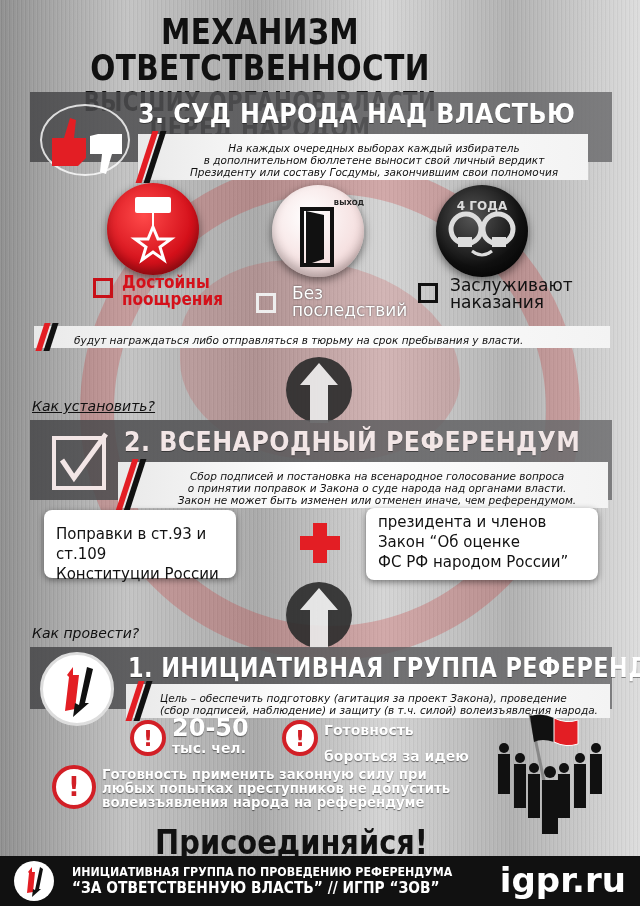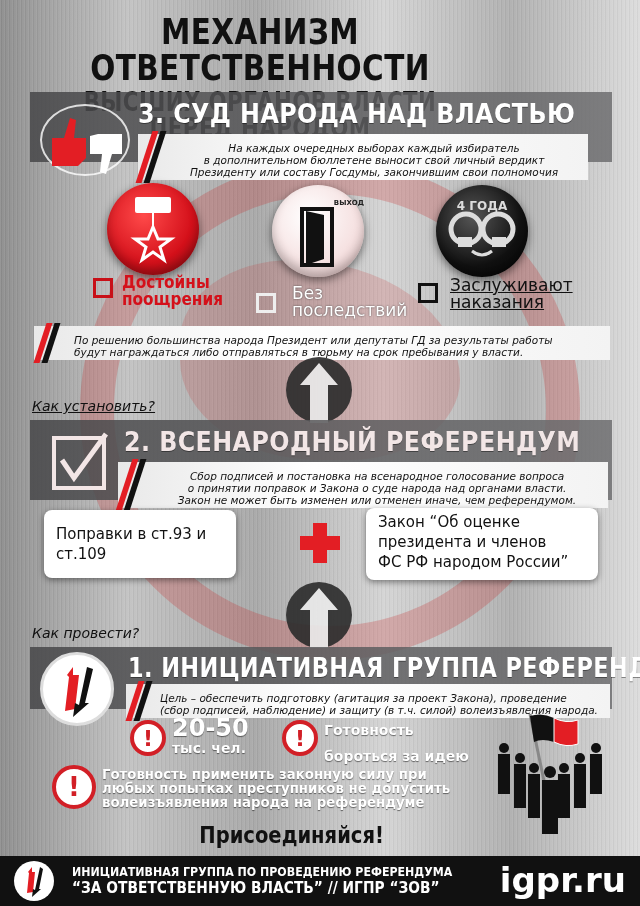--- a/index.html
+++ b/index.html
@@ -81,21 +81,21 @@
   .bang {
     position: absolute; border-radius: 50%; background: #fff;
     border: 4px solid #d21f26; display: flex; align-items: center; justify-content: center;
     color: #d21f26; font-weight: bold;
   }
 
   .req-text { position: absolute; color: #fff; font-weight: bold; line-height: 1; text-shadow: 0 1px 1px rgba(0,0,0,0.5); }
 
   .join {
     position: absolute; left: 0; top: 822px; width: 584px; text-align: center;
-    font-weight: bold; font-size: 23px; color: #111;
+    font-weight: bold; font-size: 34px; color: #111;
   }
   .join span { display: inline-block; transform: scaleX(0.85); }
 
   .footer {
     position: absolute; left: 0; top: 856px; width: 640px; height: 50px; background: #111;
   }
   .footer .logo {
     position: absolute; left: 14px; top: 5px; width: 40px; height: 40px; border-radius: 50%; background: #fff;
   }
   .footer .txt {
@@ -170,29 +170,28 @@
   <div>поощрения</div>
 </div>
 
 <div class="cb" style="left:256px;top:293px;border-color:#eee;"></div>
 <div class="verdict-label" style="left:292px;top:285px;color:#fff;font-weight:normal;text-shadow:0 0 2px #444;">
   <div>Без</div>
   <div>последствий</div>
 </div>
 
 <div class="cb" style="left:418px;top:283px;border-color:#111;"></div>
-<div class="verdict-label" style="left:450px;top:277px;color:#111;font-weight:normal;text-decoration:underline;">
+<div class="verdict-label" style="left:450px;top:277px;color:#111;font-weight:normal;">
   <div>Заслуживают</div>
   <div>наказания</div>
 </div>
 
 <div class="ribbon" style="left:34px;top:326px;width:576px;text-align:left;padding-left:40px;font-size:10.5px;">
   <span class="stripe-r"></span>
   <span class="stripe-b"></span>
-  <div>По решению большинства народа Президент или депутаты ГД за результаты работы</div>
   <div>будут награждаться либо отправляться в тюрьму на срок пребывания у власти.</div>
 </div>
 
 <div class="arrow-circle" style="left:286px;top:357px;">
   <svg width="66" height="66" viewBox="0 0 66 66">
     <polygon points="33,6 52,28 42,28 42,66 24,66 24,28 14,28" fill="#eaeaea"></polygon>
   </svg>
 </div>
 
 <div class="question" style="left:32px;top:398px;text-decoration:underline;">Как установить?</div>
@@ -211,30 +210,31 @@
 <div class="ribbon" style="left:118px;top:462px;width:490px;padding-left:36px;">
   <span class="stripe-r"></span>
   <span class="stripe-b"></span>
   <div>Сбор подписей и постановка на всенародное голосование вопроса</div>
   <div>о принятии поправок и Закона о суде народа над органами власти.</div>
   <div>Закон не может быть изменен или отменен иначе, чем референдумом.</div>
 </div>
 
 <div class="law-box" style="left:44px;top:510px;width:192px;height:68px;padding-top:14px;">
   <div>Поправки в ст.93 и ст.109</div>
+  <div>Конституции России</div>
 </div>
 
 <div style="position:absolute;left:300px;top:523px;width:40px;height:40px;">
   <div style="position:absolute;left:13px;top:0;width:14px;height:40px;background:#e31e24;"></div>
   <div style="position:absolute;left:0;top:13px;width:40px;height:14px;background:#e31e24;"></div>
 </div>
 
 <div class="law-box" style="left:366px;top:508px;width:232px;height:72px;padding-top:4px;">
+  <div>президента и членов</div>
   <div>Закон “Об оценке</div>
-  <div>президента и членов</div>
   <div>ФС РФ народом России”</div>
 </div>
 
 <div class="arrow-circle" style="left:286px;top:582px;">
   <svg width="66" height="66" viewBox="0 0 66 66">
     <polygon points="33,6 52,28 42,28 42,66 24,66 24,28 14,28" fill="#eaeaea"></polygon>
   </svg>
 </div>
 
 <div class="question" style="left:32px;top:625px;">Как провести?</div>

